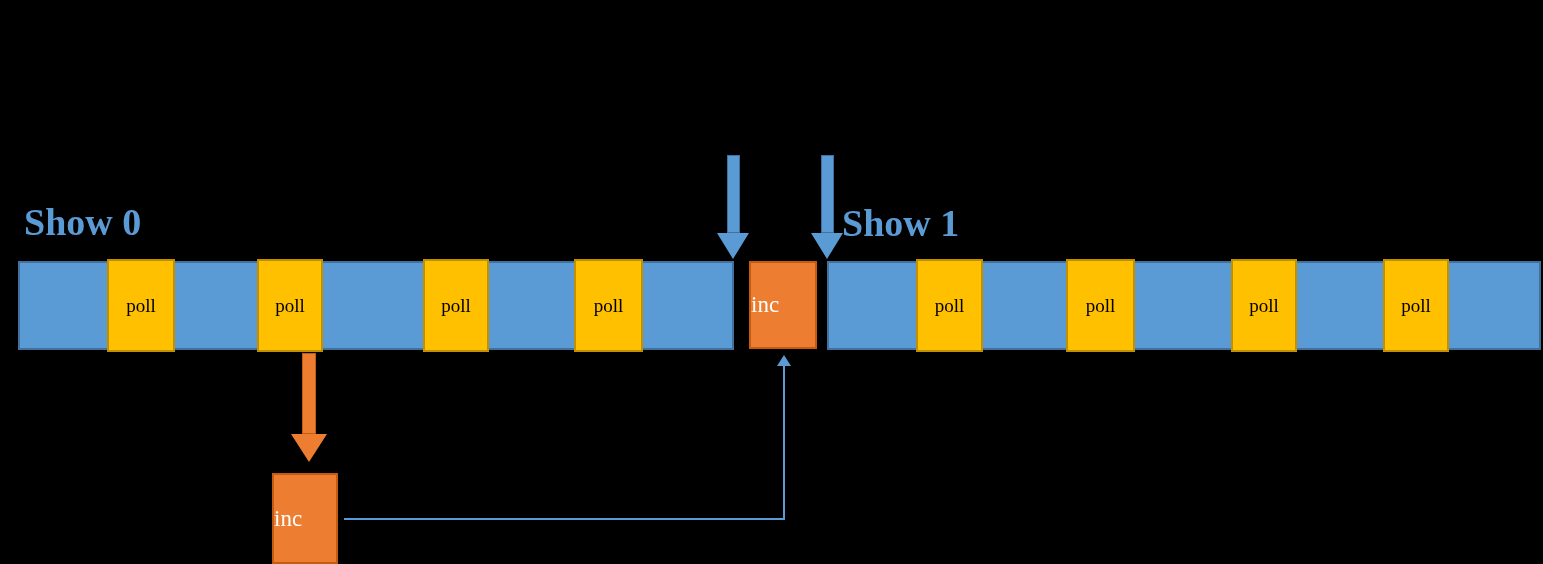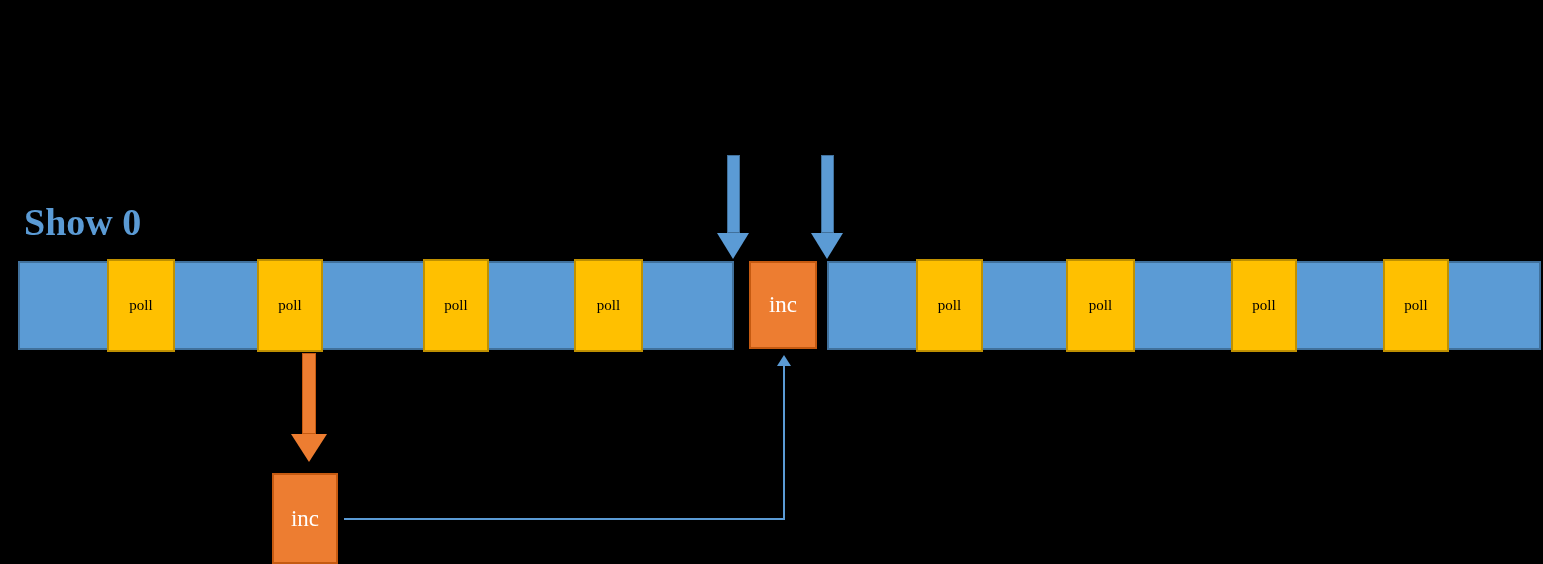--- a/index.html
+++ b/index.html
@@ -8,26 +8,26 @@
     overflow:hidden; font-family:Liberation Serif, serif;
   }
   .bar {
     position:absolute; background:var(--timeline-fill);
     border:2px solid var(--timeline-border); box-sizing:border-box;
   }
   .poll {
     position:absolute; background:var(--poll-fill);
     border:2px solid var(--poll-border); box-sizing:border-box;
     display:flex; align-items:center; justify-content:center;
-    color:var(--poll-text); font-size:15px;
+    color:var(--poll-text); font-size:19px;
   }
   .inc {
     position:absolute; background:var(--inc-fill);
     border:2px solid var(--inc-border); box-sizing:border-box;
-    display:flex; align-items:center; justify-content:center;
+    display:flex; align-items:center; justify-content:flex-start;
     color:var(--inc-text); font-size:23px;
   }
   .show-label {
     position:absolute; color:var(--label-text);
     font-size:38px; font-weight:bold; white-space:nowrap; line-height:1;
   }
   #show0-label { left:24px;  top:203px; }
   #show1-label { left:842px; top:204px; }
   .arrow { position:absolute; }
   .arrow-shaft { position:absolute; top:0; box-sizing:border-box; }
@@ -46,20 +46,21 @@
     border-left:7px solid transparent; border-right:7px solid transparent;
     border-bottom:11px solid var(--connector);
   }
 </style>
 </head>
 <body>
 
 <div class="canvas" id="canvas" style="--timeline-fill: #5B9BD5; --timeline-border: #41719C; --poll-fill: #FFC000; --poll-border: #BF9000; --poll-text: #000000; --inc-fill: #ED7D31; --inc-border: #C55A11; --inc-text: #FFFFFF; --label-text: #5B9BD5; --connector: #5B9BD5; background: rgb(0, 0, 0); width: 1543px; height: 564px;">
 
   <div class="show-label" id="show0-label">Show 0</div>
+  <div class="show-label" id="show1-label">Show 1</div>
 
   <div class="bar" style="left: 18px; top: 261px; width: 716px; height: 89px;"></div>
   <div class="bar" style="left: 827px; top: 261px; width: 714px; height: 89px;"></div>
 
   <div class="inc" style="left: 749px; top: 261px; width: 68px; height: 88px;">
     <span>inc</span>
   </div>
 
   <div class="inc" style="left: 272px; top: 473px; width: 66px; height: 91px;">
     <span>inc</span>

